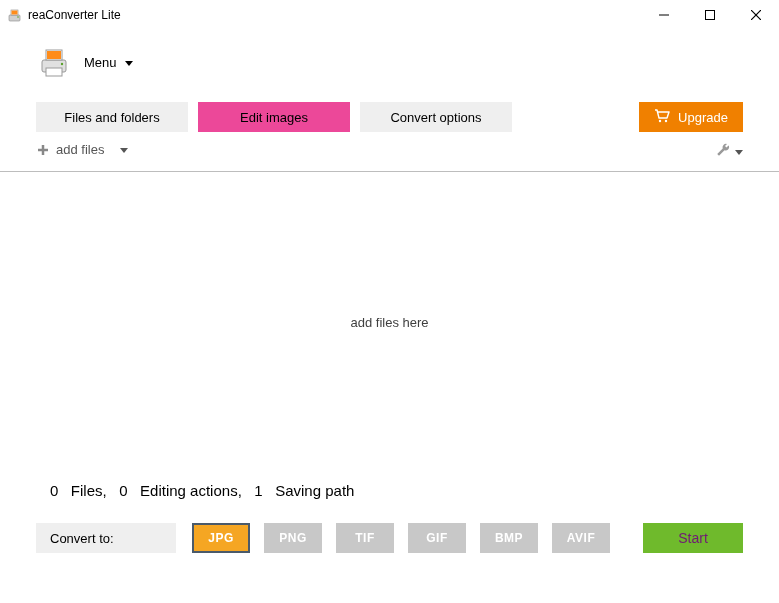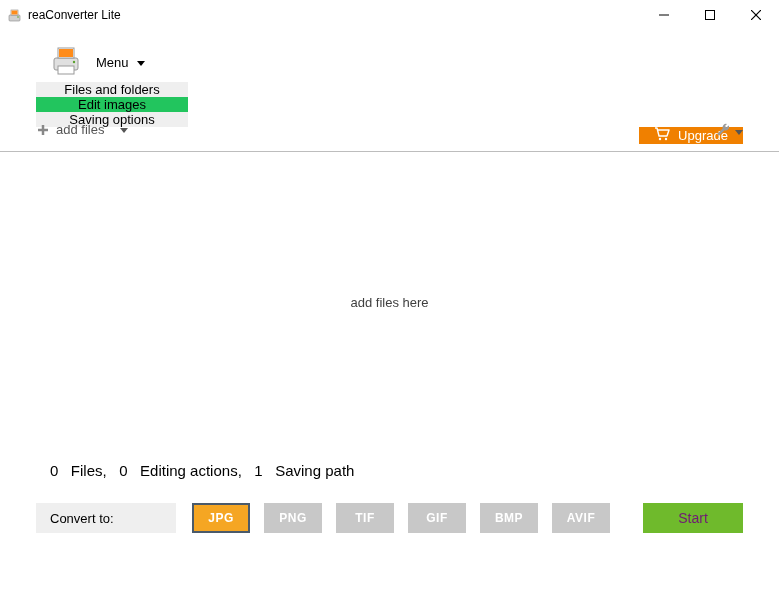--- a/index.html
+++ b/index.html
@@ -5,28 +5,28 @@
   * { box-sizing: border-box; margin: 0; padding: 0; }
   html, body { width: 779px; height: 603px; font-family: "Segoe UI", Tahoma, sans-serif; font-size: 13px; background: #fff; color: #000; overflow: hidden; }
   
   .titlebar { height: 30px; display: flex; align-items: center; padding-left: 6px; }
   .titlebar .app-icon { width: 16px; height: 16px; margin-right: 6px; display: flex; align-items: center; justify-content: center; }
   .titlebar .title { font-size: 12px; color: #000; }
   .win-controls { margin-left: auto; display: flex; }
   .win-btn { width: 46px; height: 30px; display: flex; align-items: center; justify-content: center; }
   .win-btn svg { display: block; }
   
-  .menu-row { height: 40px; display: flex; padding-left: 48px; margin-top: 12px; }
+  .menu-row { height: 40px; display: flex; align-items: center; padding-left: 36px; margin-top: 12px; }
   .printer-icon { width: 36px; height: 36px; margin-right: 12px; display:flex; align-items:center; justify-content:center; }
   .menu-btn { display: flex; align-items: center; cursor: default; }
   .menu-btn span { font-size: 13px; color: #000; }
   .caret { margin-left: 8px; }
   
-  .tabs-row { height: 30px; display: flex; align-items: stretch; padding: 0 36px; gap: 0; flex-direction: column; }
-  .tab { width: 152px; height: 30px; display:flex; align-items:center; justify-content:center; font-size: 13px; color:#000; background:#22c55e; }
+  .tabs-row { height: 30px; display: flex; align-items: stretch; padding: 0 36px; margin-top: 20px; gap: 0; }
+  .tab { width: 152px; height: 30px; display:flex; align-items:center; justify-content:center; font-size: 13px; color:#000; background:#ec4899; }
   .tab.active { background: #efefef; }
   .tab-gap { width: 10px; }
   .upgrade-btn { margin-left: auto; height: 30px; width: 104px; background: #f08000; color: #fff; display:flex; align-items:center; justify-content:center; gap:8px; font-size:13px; }
   
   .toolbar-row { height: 30px; display:flex; align-items:flex-start; padding: 0 36px; margin-top: 10px; border-bottom: 1px solid #bdbdbd; }
   .add-files { display:flex; align-items:center; gap:6px; color:#555; font-size:13px; }
   .plus-icon { width:14px; height:14px; }
   .wrench { margin-left:auto; display:flex; align-items:center; gap:4px; color:#888; }
   
   .dropzone { height: 300px; display:flex; align-items:center; justify-content:center; color:#404040; font-size:13px; }
@@ -95,21 +95,21 @@
 <div class="tabs-row">
   <div class="tab active">
     <span>Files and folders</span>
   </div>
   <div class="tab-gap"></div>
   <div class="tab">
     <span>Edit images</span>
   </div>
   <div class="tab-gap"></div>
   <div class="tab active">
-    <span>Saving options</span>
+    <span>Convert options</span>
   </div>
   <div class="upgrade-btn">
     <span>
       <svg width="16" height="14" viewBox="0 0 16 14">
         <path d="M1 1h2l2 8h8l2-6H4" fill="none" stroke="#fff" stroke-width="1.4" stroke-linejoin="round"></path>
         <circle cx="6" cy="12" r="1.2" fill="#fff"></circle>
         <circle cx="12" cy="12" r="1.2" fill="#fff"></circle>
       </svg>
     </span>
     <span>Upgrade</span>

